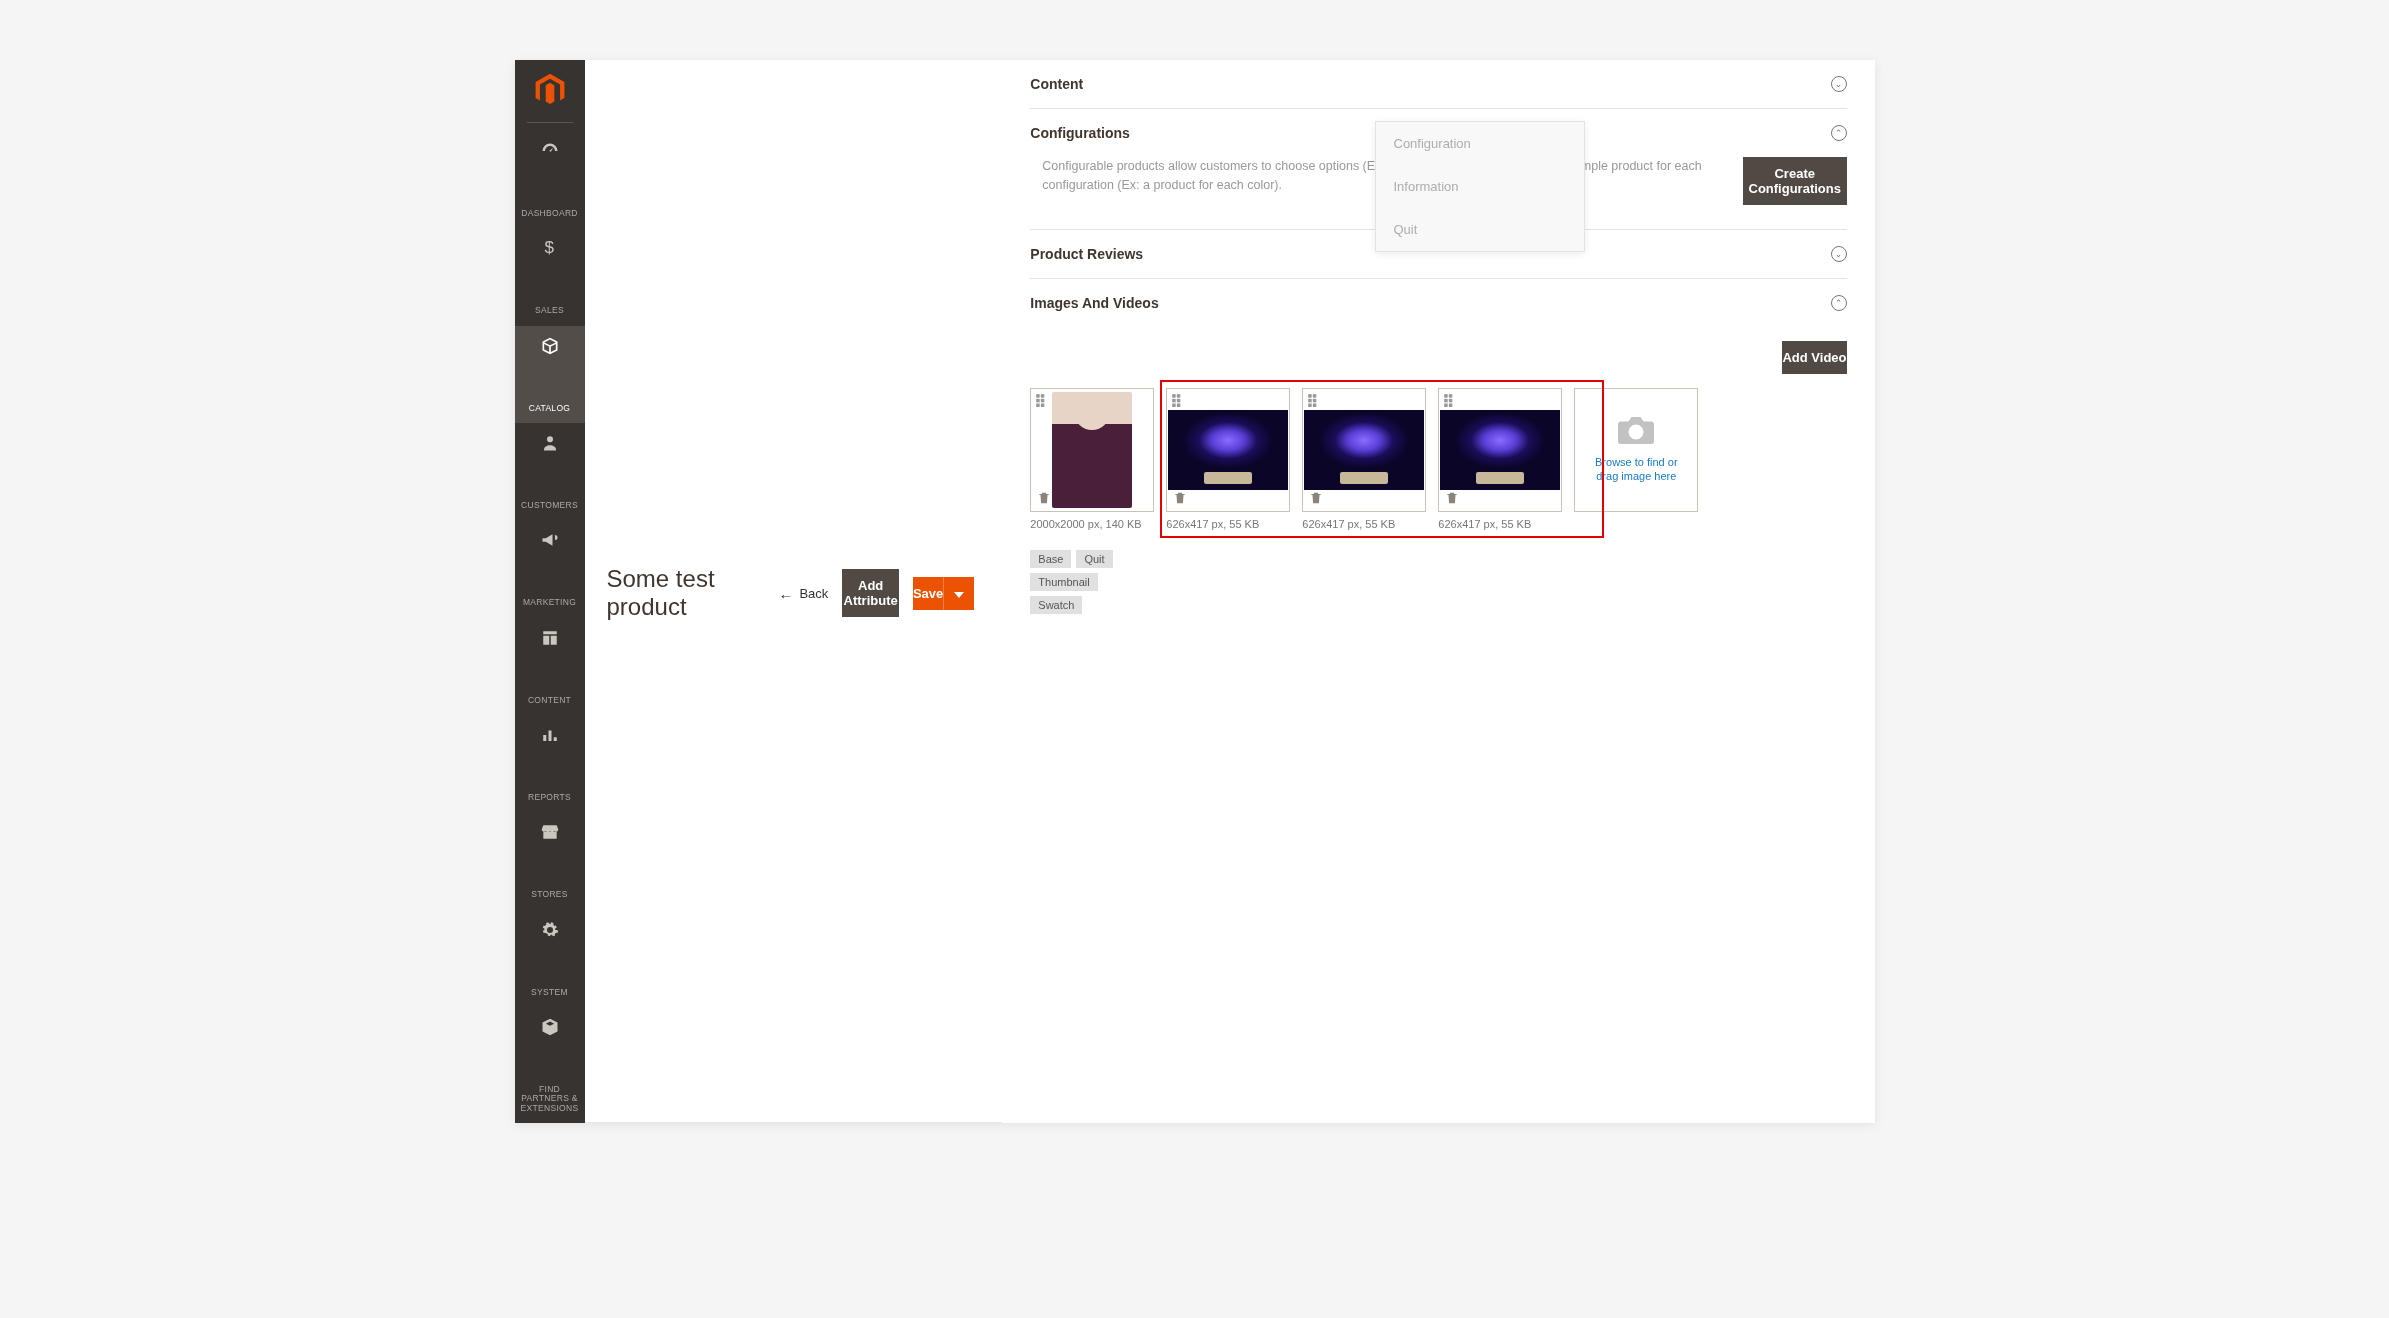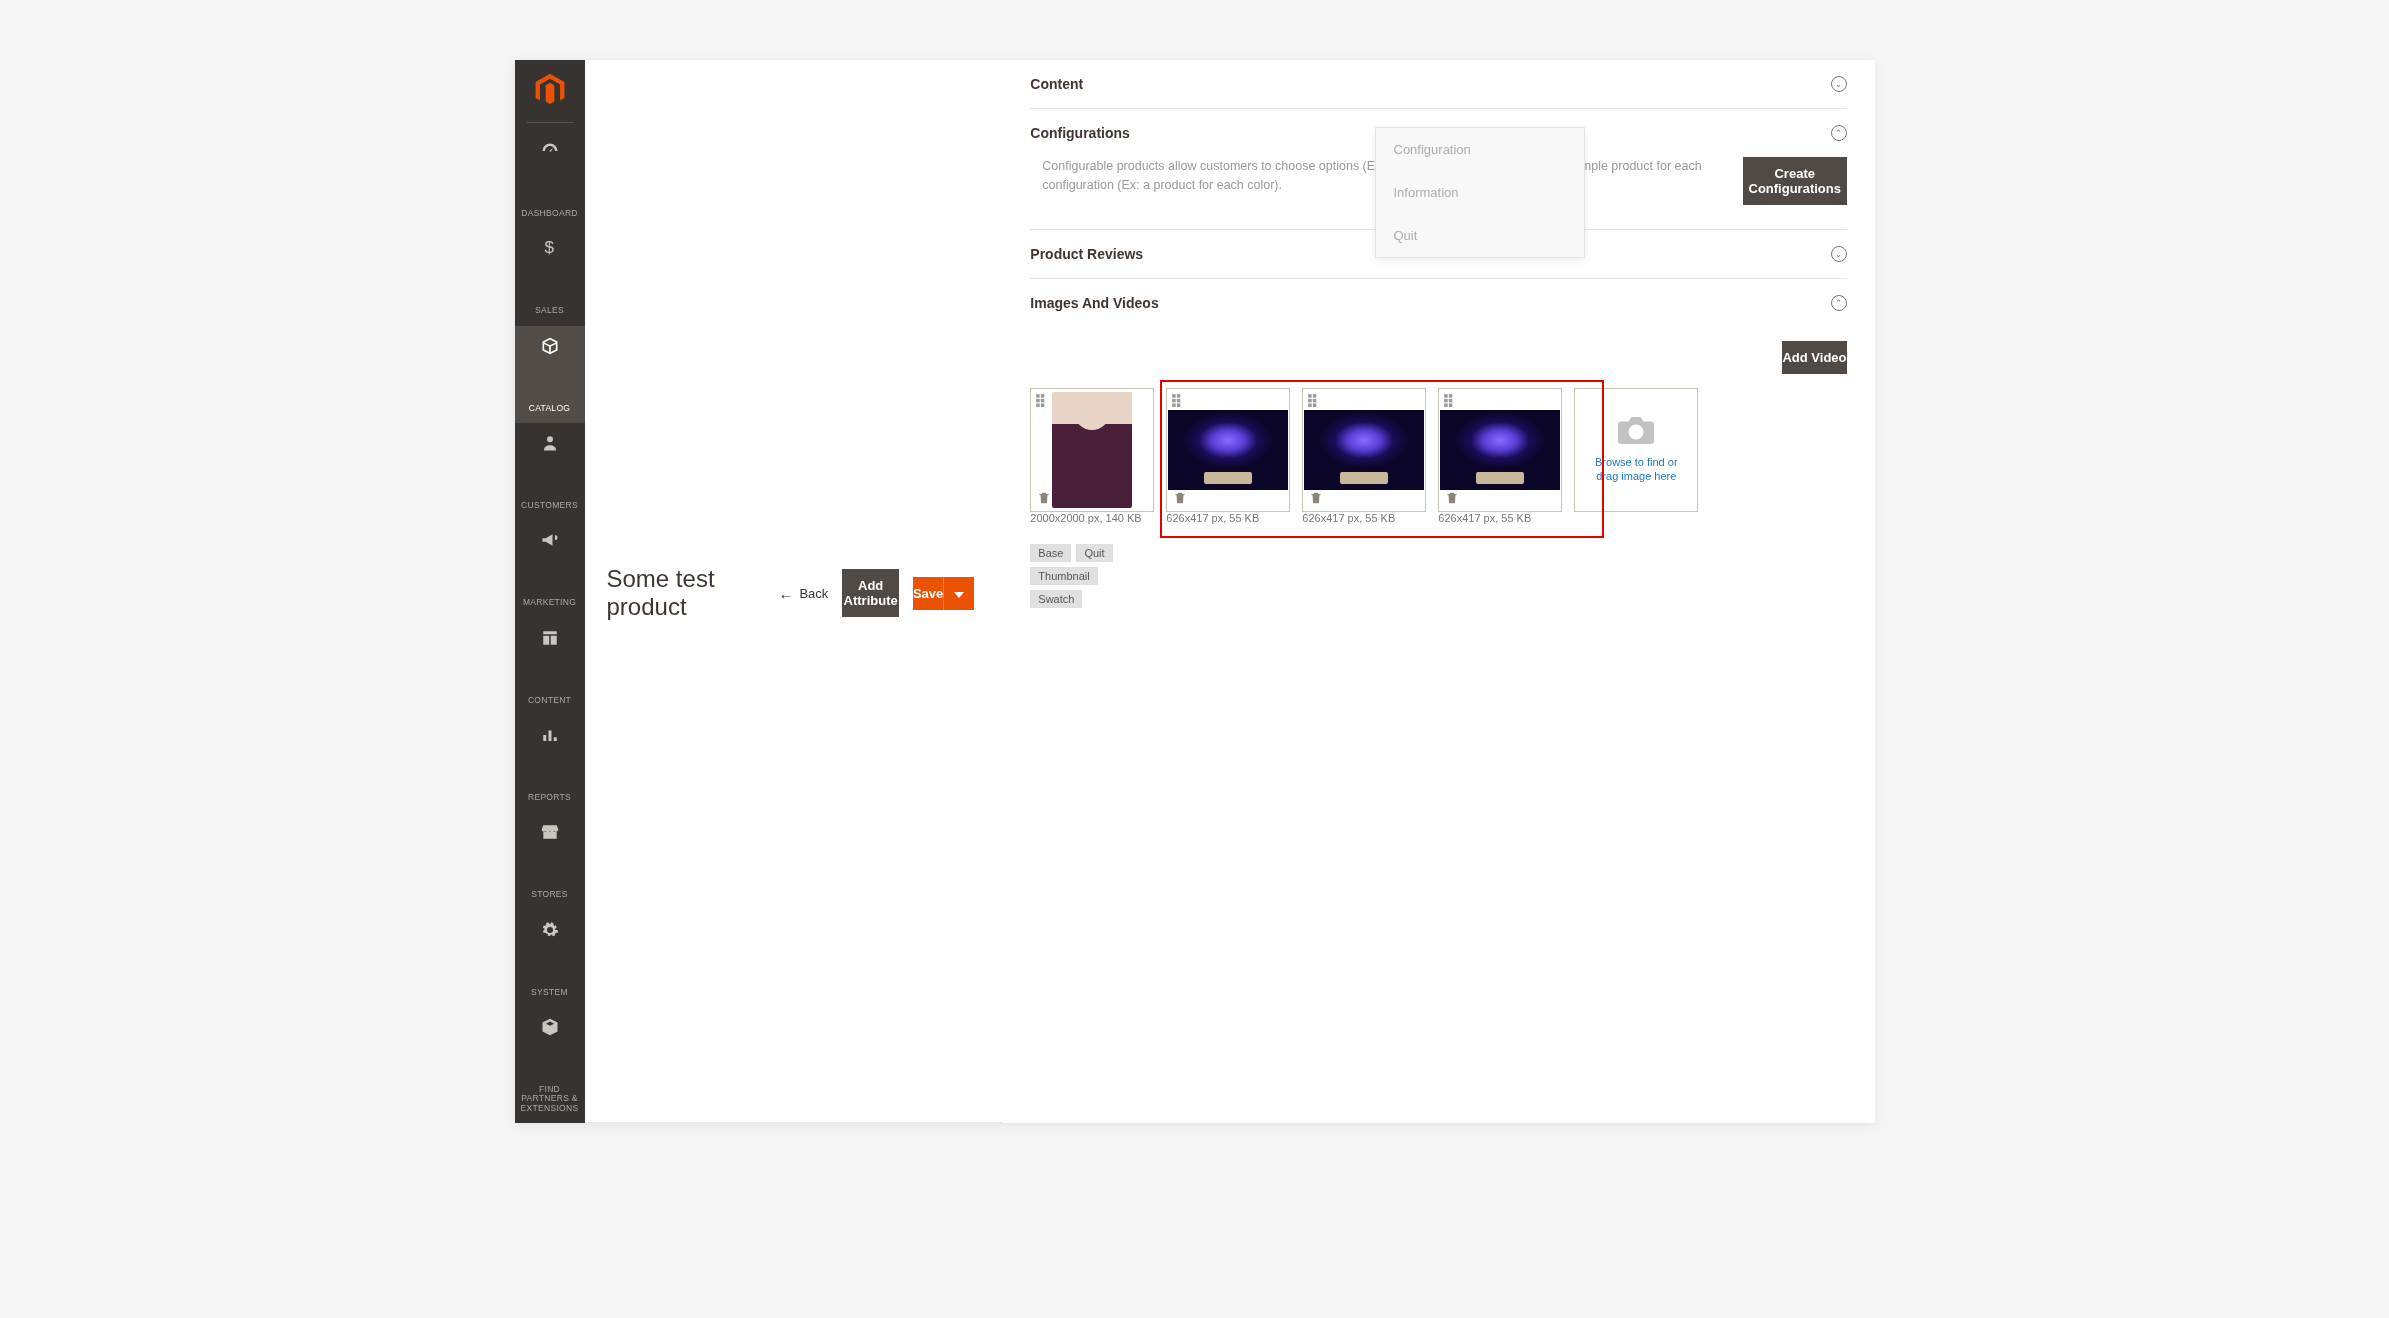--- a/index.html
+++ b/index.html
@@ -25,21 +25,21 @@
 .back-link { display: flex; align-items: center; gap: 6px; color: #333; font-size: 13px; cursor: pointer; }
 .back-link .arrow { font-size: 15px; }
 .btn { border: none; padding: 9px 0; font-size: 13px; cursor: pointer; font-weight: 600; }
 .btn-dark { background: #514943; color: #fff; }
 .btn-primary { background: #eb5202; color: #fff; }
 .save-group { display: flex; }
 .save-dropdown { background: #eb5202; color: #fff; border: none; padding: 9px 10px; cursor: pointer; border-left: 1px solid rgba(255,255,255,0.25); }
 .save-dropdown .triangle { display: inline-block; width: 0; height: 0; border-left: 5px solid transparent; border-right: 5px solid transparent; border-top: 6px solid #fff; }
 
 
-.context-menu { position: absolute; top: 67px; right: 290px; width: 210px; background: #f8f8f8; border: 1px solid #e3e3e3; box-shadow: 0 2px 8px rgba(0,0,0,0.08); z-index: 10; }
+.context-menu { position: absolute; top: 61px; right: 290px; width: 210px; background: #f8f8f8; border: 1px solid #e3e3e3; box-shadow: 0 2px 8px rgba(0,0,0,0.08); z-index: 10; }
 .context-menu .menu-item { padding: 14px 18px; font-size: 13px; color: #adadad; cursor: pointer; }
 
 
 .sections { padding: 0 28px 30px; }
 .section { border-bottom: 1px solid #e3e3e3; }
 .section-header { display: flex; justify-content: space-between; align-items: center; padding: 16px 0; cursor: pointer; }
 .section-title { font-size: 14px; font-weight: 700; color: #41362f; }
 .chevron { width: 16px; height: 16px; border: 1.5px solid #777; border-radius: 50%; display: flex; align-items: center; justify-content: center; font-size: 9px; color: #777; }
 
 
@@ -53,21 +53,21 @@
 .img-card { width: 124px; }
 .img-thumb-wrap { position: relative; border: 1px solid #cac3b4; background: #fff; width: 124px; height: 124px; display: flex; align-items: center; justify-content: center; }
 .drag-handle { position: absolute; top: 4px; left: 4px; width: 14px; height: 14px; color: #999; cursor: grab; }
 .drag-handle svg { width: 100%; height: 100%; }
 .trash-btn { position: absolute; bottom: 4px; left: 4px; width: 18px; height: 18px; color: #8a847c; cursor: pointer; display: flex; align-items: center; justify-content: center; }
 .trash-btn svg { width: 14px; height: 14px; }
 .thumb-person { width: 80px; height: 116px; background: linear-gradient(#e8d4c7 0 28%, #4a1f3a 28% 100%); border-radius: 2px; position: relative; }
 .thumb-person::before { content: ''; position: absolute; top: 2px; left: 22px; width: 36px; height: 36px; background: #e8d4c7; border-radius: 50%; }
 .thumb-brain { width: 120px; height: 80px; background: radial-gradient(ellipse 45px 28px at 50% 38%, #8a6dff 0%, #5b3fd9 35%, #1a0d59 65%, #0b0628 100%); position: relative; }
 .thumb-brain::after { content: ''; position: absolute; bottom: 6px; left: 30%; width: 40%; height: 12px; background: #c8b89a; border-radius: 2px; }
-.img-meta { font-size: 11px; color: #777; margin-top: 0; }
+.img-meta { font-size: 11px; color: #777; margin-top: 6px; }
 .tags { margin-top: 20px; display: flex; flex-wrap: wrap; gap: 5px; }
 .tag { background: #e0e0e0; color: #555; font-size: 11px; padding: 3px 8px; }
 
 
 .highlight-box { position: absolute; border: 2px solid #e60000; pointer-events: none; }
 
 
 .upload-card { width: 124px; height: 124px; border: 1px solid #cac3b4; display: flex; flex-direction: column; align-items: center; justify-content: center; text-align: center; padding: 10px; cursor: pointer; }
 .upload-card .camera { width: 36px; height: 28px; color: #c2c2c2; margin-bottom: 10px; }
 .upload-card .upload-text { font-size: 11px; color: #1979c3; line-height: 1.3; }

